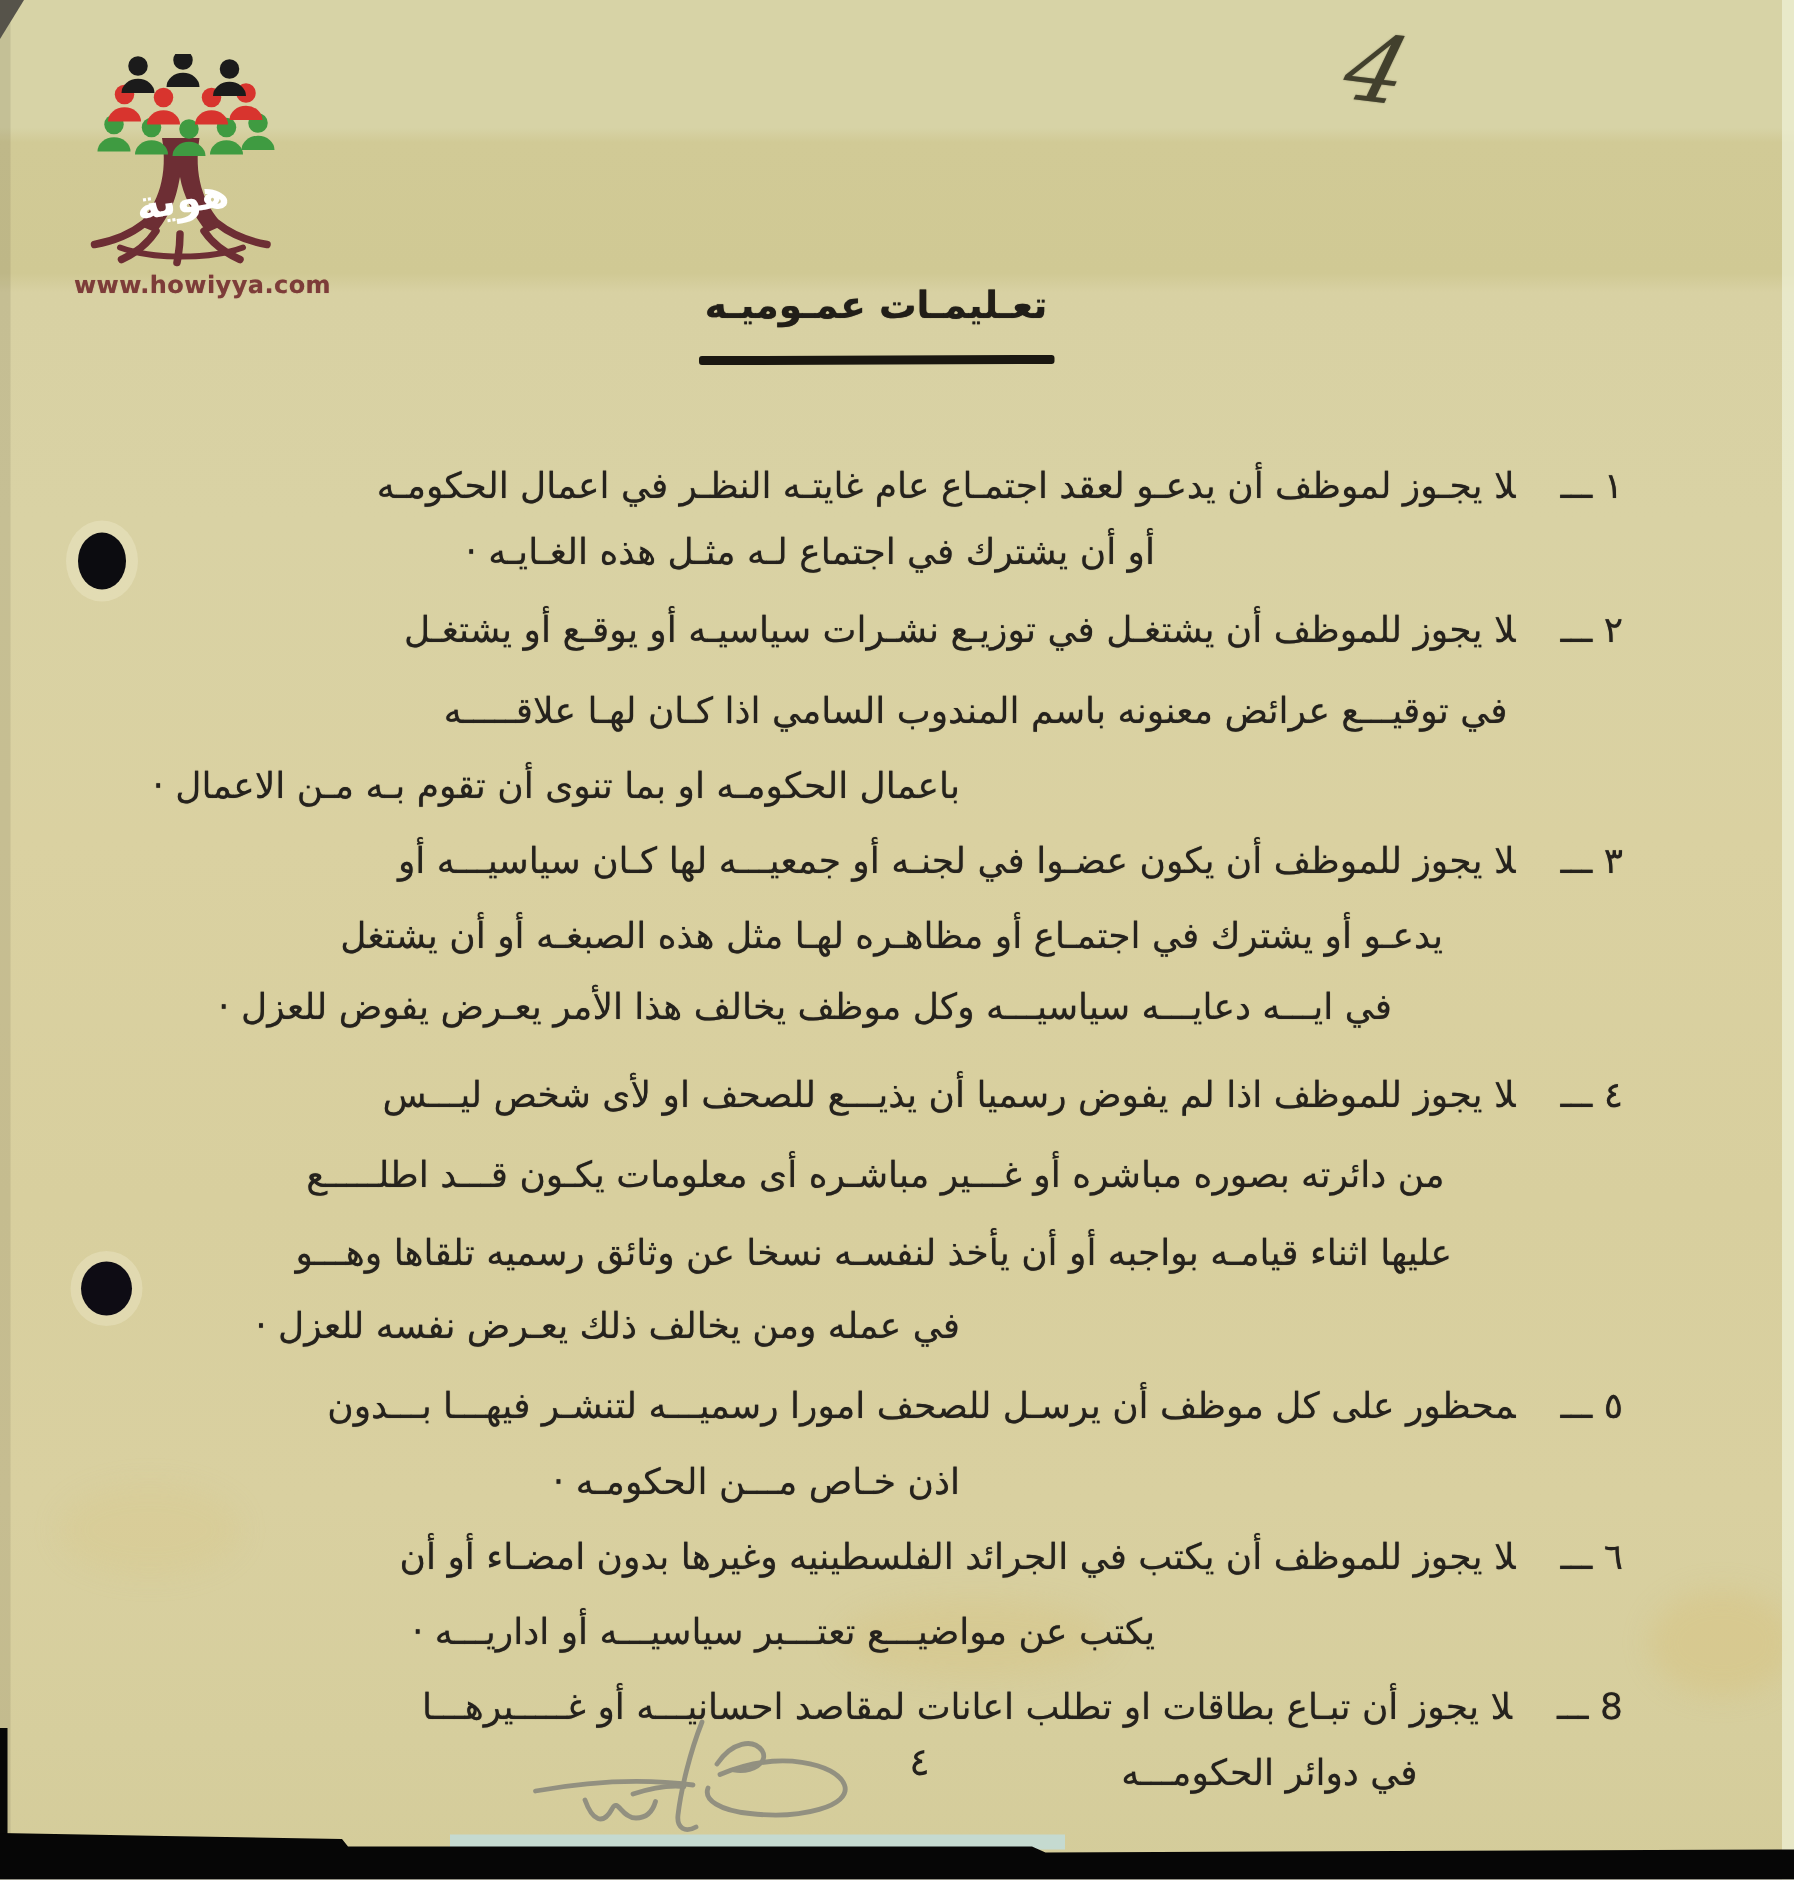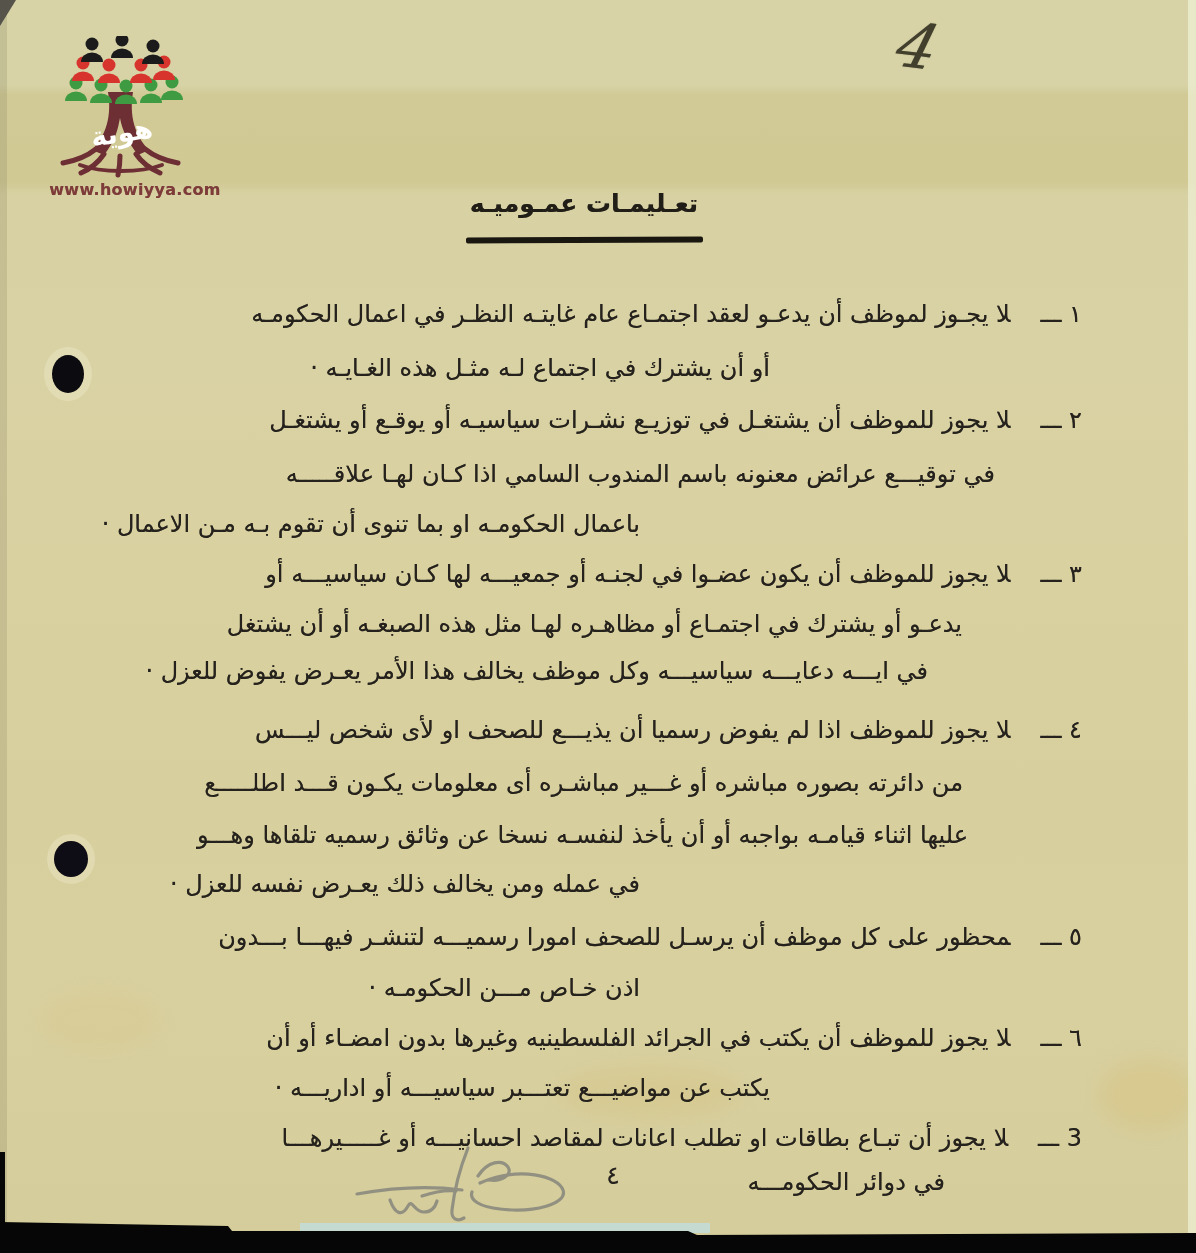--- a/index.html
+++ b/index.html
@@ -105,43 +105,43 @@
 
     <text x="76" y="106" text-anchor="middle" fill="#ffffff" font-family="DejaVu Sans, sans-serif" font-size="27" font-weight="bold" transform="rotate(-9 76 100)">هوية</text>
   </svg>
   <div class="site-url">www.howiyya.com</div>
 
   <div class="page-number">4</div>
 
   <div class="title">تعـليمـات عمـوميـه</div>
   <div class="title-underline"></div>
 
-  <div class="line" style="top:296px;right:114px;"><span class="num">١ ـــ</span><span>لا يجـوز لموظف أن يدعـو لعقد اجتمـاع عام غايتـه النظـر في اعمال الحكومـه</span></div>
+  <div class="line" style="top:306px;right:114px;"><span class="num">١ ـــ</span><span>لا يجـوز لموظف أن يدعـو لعقد اجتمـاع عام غايتـه النظـر في اعمال الحكومـه</span></div>
   <div class="line" style="top:350px;right:426px;">أو أن يشترك في اجتماع لـه مثـل هذه الغـايـه ·</div>
 
   <div class="line" style="top:402px;right:114px;"><span class="num">٢ ـــ</span><span>لا يجوز للموظف أن يشتغـل في توزيـع نشـرات سياسيـه أو يوقـع أو يشتغـل</span></div>
-  <div class="line" style="top:456px;right:201px;margin-left:38px;">في توقيـــع عرائض معنونه باسم المندوب السامي اذا كـان لهـا علاقـــــه</div>
+  <div class="line" style="top:456px;right:191px;margin-left:38px;">في توقيـــع عرائض معنونه باسم المندوب السامي اذا كـان لهـا علاقـــــه</div>
   <div class="line" style="top:506px;right:556px;">باعمال الحكومـه او بما تنوى أن تقوم بـه مـن الاعمال ·</div>
 
   <div class="line" style="top:556px;right:114px;"><span class="num">٣ ـــ</span><span>لا يجوز للموظف أن يكون عضـوا في لجنـه أو جمعيـــه لها كـان سياسيـــه أو</span></div>
   <div class="line" style="top:606px;right:234px;">يدعـو أو يشترك في اجتمـاع أو مظاهـره لهـا مثل هذه الصبغـه أو أن يشتغل</div>
   <div class="line" style="top:653px;right:268px;">في ايـــه دعايـــه سياسيـــه وكل موظف يخالف هذا الأمر يعـرض يفوض للعزل ·</div>
 
   <div class="line" style="top:712px;right:114px;"><span class="num">٤ ـــ</span><span>لا يجوز للموظف اذا لم يفوض رسميا أن يذيـــع للصحف او لأى شخص ليـــس</span></div>
   <div class="line" style="top:765px;right:233px;">من دائرته بصوره مباشره أو غـــير مباشـره أى معلومات يكـون قـــد اطلـــــع</div>
   <div class="line" style="top:817px;right:228px;">عليها اثناء قيامـه بواجبه أو أن يأخذ لنفسـه نسخا عن وثائق رسميه تلقاها وهـــو</div>
   <div class="line" style="top:866px;right:556px;margin-left:43px;">في عمله ومن يخالف ذلك يعـرض نفسه للعزل ·</div>
 
   <div class="line" style="top:919px;right:114px;"><span class="num">٥ ـــ</span><span>محظور على كل موظف أن يرسـل للصحف امورا رسميـــه لتنشـر فيهـــا بـــدون</span></div>
   <div class="line" style="top:970px;right:556px;">اذن خـاص مـــن الحكومـه ·</div>
 
   <div class="line" style="top:1020px;right:114px;"><span class="num">٦ ـــ</span><span>لا يجوز للموظف أن يكتب في الجرائد الفلسطينيه وغيرها بدون امضـاء أو أن</span></div>
   <div class="line" style="top:1070px;right:426px;">يكتب عن مواضيـــع تعتـــبر سياسيـــه أو اداريـــه ·</div>
 
-  <div class="line" style="top:1120px;right:114px;"><span class="num">3 ـــ</span><span>لا يجوز أن تبـاع بطاقات او تطلب اعانات لمقاصد احسانيـــه أو غـــــيرهـــا</span></div>
+  <div class="line" style="top:1120px;right:114px;"><span class="num">8 ـــ</span><span>لا يجوز أن تبـاع بطاقات او تطلب اعانات لمقاصد احسانيـــه أو غـــــيرهـــا</span></div>
   <div class="line" style="top:1164px;right:251px;">في دوائر الحكومـــه</div>
 
   <div class="footer-mark">٤</div>
 
   <svg class="abs" style="left:330px;top:1138px;" width="270" height="105" viewBox="0 0 270 105">
     <g fill="none" stroke="#8b8a7e" stroke-width="3.2" stroke-linecap="round" opacity=".9">
       <path d="M27,56 C60,50 95,47 132,52"></path>
       <path d="M138,10 C130,30 124,55 122,72 C121,81 127,84 134,80"></path>
       <path d="M150,45 C190,28 228,38 233,52 C238,66 204,75 170,71 C150,69 139,62 142,54"></path>
       <path d="M60,62 C65,76 72,79 78,68 C82,60 84,74 94,74 C101,74 105,70 107,63"></path>

